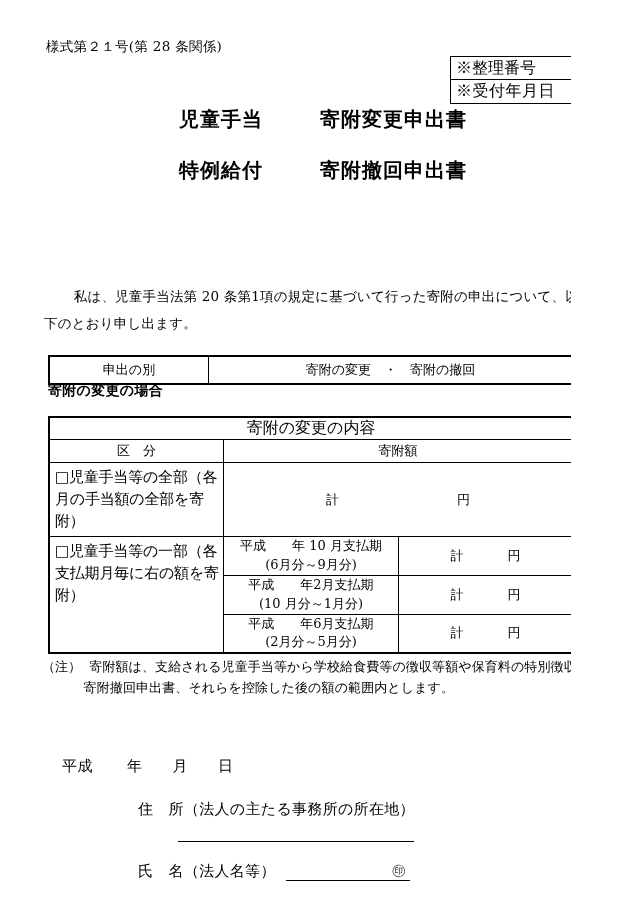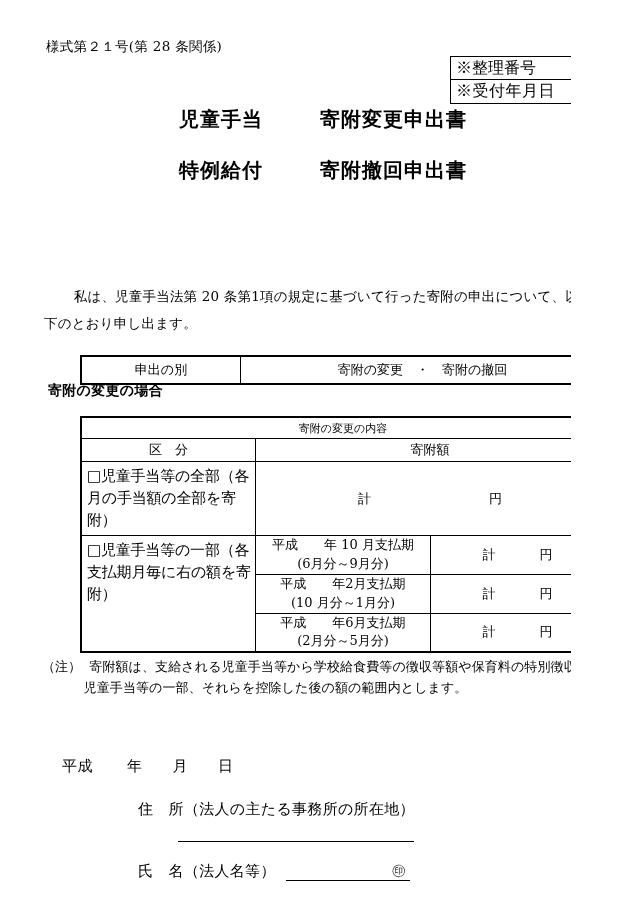--- a/index.html
+++ b/index.html
@@ -101,21 +101,21 @@
   table.frm {
     border-collapse: collapse;
     table-layout: fixed;
   }
   table.frm td {
     border: 1px solid #000;
     font-size: 13px;
     vertical-align: middle;
     padding: 0;
   }
-  table.frm.thick { border: 2px solid #000; margin-left: 32px; }
+  table.frm.thick { border: 2px solid #000; }
 
   .tbl-kind {
     position: absolute;
     left: 48px;
     top: 355px;
     width: 526px;
   }
   .tbl-kind td {
     height: 26px;
     text-align: center;
@@ -136,21 +136,21 @@
     left: 48px;
     top: 416px;
     width: 526px;
   }
   .tbl-main td {
     font-size: 12.5px;
   }
   .tbl-main .hdr-span {
     text-align: center;
     height: 20px;
-    font-size: 11px;
+    font-size: 16px;
   }
   .tbl-main .hdr-kubun,
   .tbl-main .hdr-gaku {
     text-align: center;
     height: 22px;
   }
   .tbl-main .kubun-cell {
     width: 158px;
     padding: 4px 3px 4px 5px;
     vertical-align: top;
@@ -347,21 +347,21 @@
             <span class="kei">計</span>
             <span>円</span>
           </span>
         </td>
       </tr>
     </tbody>
   </table>
 
   <div class="note">
     <span>（注）</span><span class="sp-w"></span><span>寄附額は、支給される児童手当等から学校給食費等の徴収等額や保育料の特別徴収</span>
-    <span class="note-l2">児童手当等の一部、それらを控除した後の額の範囲内とします。</span>
+    <span class="note-l2">寄附撤回申出書、それらを控除した後の額の範囲内とします。</span>
   </div>
 
   <div class="sig-date">
     <span>平成</span><span class="gap"></span><span>年</span><span class="gap2"></span><span>月</span><span class="gap2"></span><span>日</span>
   </div>
 
   <div class="sig-addr-label">住　所（法人の主たる事務所の所在地）</div>
   <div class="sig-addr-rule"></div>
 
   <div class="sig-name-row">

